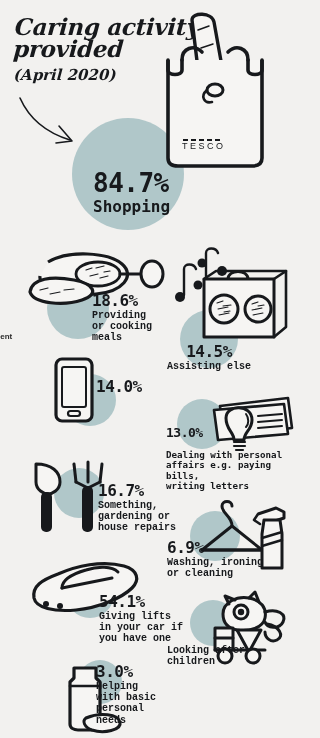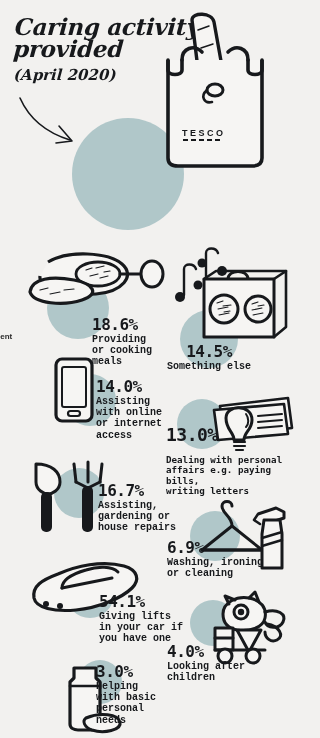--- a/index.html
+++ b/index.html
@@ -61,21 +61,21 @@
     font-family:"DejaVu Sans Mono", monospace;
     font-weight:700;color:#17191c;
     line-height:1.12;white-space:pre-line;
   }
   .hero .pct{font-size:26px;}
   .hero .lbl{font-size:16px;margin-top:2px;}
 
   .s-big .pct{font-size:16px;}
   .s-big .lbl{font-size:10px;margin-top:1px;font-family:Liberation Mono, monospace;}
 
-  .s-med .pct{font-size:18px;}
+  .s-med .pct{font-size:13px;}
   .s-med .lbl{font-size:9.2px;margin-top:11px;}
 
   
   .ill{position:absolute;}
   .ill svg{display:block;overflow:visible;}
   .ink{fill:none;stroke:#17191c;stroke-linecap:round;stroke-linejoin:round;}
   .inkfill{fill:#17191c;}
   .white{fill:#f6f5f3;}
 </style>
 </head>
@@ -123,23 +123,27 @@
 
       <path class="ink" stroke-width="3.6" d="M8 52 L8 62 C8 68, 22 68, 22 62 L22 52"></path>
       <path class="ink" stroke-width="3.6" d="M88 52 L88 62 C88 68, 102 68, 102 62 L102 52"></path>
       <path class="ink" stroke-width="3.6" d="M22 52 C22 40, 34 36, 42 44"></path>
       <path class="ink" stroke-width="3.6" d="M88 52 C88 40, 76 36, 68 44"></path>
 
       <ellipse class="ink" stroke-width="3" cx="55" cy="82" rx="8" ry="6"></ellipse>
       <path class="ink" stroke-width="2.6" d="M47 82 C40 88, 44 96, 52 94"></path>
     </svg>
   </div>
-  <div style="position:absolute;left:182px;top:128px;font-family:'Liberation Sans',sans-serif;font-size:9px;font-weight:700;letter-spacing:2.5px;color:#17191c;">TESCO</div>
+  <div style="position:absolute;left:182px;top:141px;font-family:'Liberation Sans',sans-serif;font-size:9px;font-weight:400;letter-spacing:2.5px;color:#17191c;">TESCO</div>
   <div style="position:absolute;left:183px;top:139px;width:38px;height:2px;background:repeating-linear-gradient(90deg,#17191c 0 5px,transparent 5px 8px);"></div>
 
+  <div class="stat hero" style="left:93px;top:170px;">
+    <div class="pct">84.7%</div>
+    <div class="lbl">Shopping</div>
+  </div>
 
   <div class="ill" style="left:26px;top:248px;">
     <svg width="140" height="62" viewBox="0 0 140 62">
       <path class="white" stroke="#17191c" stroke-width="3.2" stroke-linejoin="round" d="M22 14 C42 2, 82 4, 96 16 C110 28, 96 44, 70 46 C44 48, 12 40, 14 28"></path>
       <ellipse class="white" stroke="#17191c" stroke-width="2.8" cx="72" cy="26" rx="22" ry="12"></ellipse>
       <g stroke="#17191c" stroke-width="1.2" stroke-linecap="round">
         <path d="M60 22 L66 20"></path>
           <path d="M64 28 L72 26"></path>
           <path d="M70 20 L78 18"></path>
         <path d="M74 30 L82 28"></path>
@@ -148,21 +152,21 @@
       <path class="ink" stroke-width="3" d="M94 26 L116 26"></path>
       <ellipse class="white" stroke="#17191c" stroke-width="3" cx="126" cy="26" rx="11" ry="13"></ellipse>
       <path class="white" stroke="#17191c" stroke-width="3.2" stroke-linejoin="round" d="M4 44 C6 30, 26 28, 48 32 C68 36, 74 46, 56 52 C38 58, 8 56, 4 44 Z"></path>
       <g stroke="#17191c" stroke-width="1.2" stroke-linecap="round">
         <path d="M14 42 L22 40"></path>
           <path d="M24 46 L34 44"></path>
           <path d="M38 42 L48 41"></path>
       </g>
     </svg>
   </div>
-  <div class="stat s-big" style="left:92px;top:293px;margin-top:24px;">
+  <div class="stat s-big" style="left:92px;top:293px;">
     <div class="pct">18.6%</div>
     <div class="lbl">Providing
 or cooking
 meals</div>
   </div>
 
   <div class="ill" style="left:170px;top:243px;">
     <svg width="124" height="110" viewBox="0 0 124 110">
 
       <g class="ink" stroke-width="2.4">
@@ -197,36 +201,32 @@
           <path d="M54 69 L60 68"></path>
         <path d="M82 61 L88 59"></path>
           <path d="M82 67 L92 65"></path>
           <path d="M83 72 L93 70"></path>
         <path d="M88 63 L94 62"></path>
       </g>
     </svg>
   </div>
   <div class="stat s-big" style="left:167px;top:344px;text-align:center;">
     <div class="pct">14.5%</div>
-    <div class="lbl">Something else</div>
+    <div class="lbl">Assisting else</div>
   </div>
 
   <div class="ill" style="left:52px;top:356px;">
     <svg width="46" height="70" viewBox="0 0 46 70">
       <rect class="white" stroke="#17191c" stroke-width="3.2" x="4" y="3" width="36" height="62" rx="6"></rect>
       <rect class="ink" stroke-width="2" x="10" y="11" width="24" height="40" rx="2"></rect>
       <rect class="ink" stroke-width="2.2" x="16" y="55" width="12" height="5" rx="2.5"></rect>
     </svg>
   </div>
   <div class="stat s-big" style="left:96px;top:379px;">
     <div class="pct">14.0%</div>
-    <div class="lbl">Assisting
-with online
-or internet
-access</div>
   </div>
 
   <div class="ill" style="left:202px;top:392px;">
     <svg width="94" height="62" viewBox="0 0 94 62">
       <path class="white" stroke="#17191c" stroke-width="2.6" stroke-linejoin="round" d="M18 14 L86 6 L90 36 L22 44 Z"></path>
       <path class="white" stroke="#17191c" stroke-width="2.6" stroke-linejoin="round" d="M12 18 L82 12 L86 42 L16 48 Z"></path>
       <g stroke="#17191c" stroke-width="2" stroke-linecap="round">
         <path d="M56 24 L80 22"></path>
           <path d="M56 30 L80 28"></path>
           <path d="M56 36 L80 34"></path>
@@ -257,21 +257,21 @@
         <path d="M48 6 L50 24"></path>
         <path d="M62 4 L62 24"></path>
         <path d="M76 6 L74 24"></path>
         <path d="M50 24 L62 30 L74 24"></path>
       </g>
       <rect class="inkfill" x="56" y="28" width="11" height="46" rx="5"></rect>
     </svg>
   </div>
   <div class="stat s-big" style="left:98px;top:483px;">
     <div class="pct">16.7%</div>
-    <div class="lbl">Assisting,
+    <div class="lbl">Something,
 gardening or
 house repairs</div>
   </div>
 
   <div class="ill" style="left:198px;top:498px;">
     <svg width="92" height="78" viewBox="0 0 92 78">
 
       <path class="ink" stroke-width="3" d="M34 28 C34 18, 24 16, 24 8 C24 2, 34 2, 34 8"></path>
       <path class="ink" stroke-width="3" stroke-linejoin="round" d="M34 28 L4 52 L64 52 Z"></path>
       <path class="ink" stroke-width="3" d="M4 52 L64 52"></path>
@@ -320,21 +320,20 @@
       <path class="white" stroke="#17191c" stroke-width="3" stroke-linejoin="round" d="M34 36 L58 36 L46 58 Z"></path>
 
       <path class="white" stroke="#17191c" stroke-width="3" stroke-linejoin="round" d="M12 34 L30 34 L30 56 L12 56 Z"></path>
       <path class="ink" stroke-width="3" stroke-linejoin="round" d="M12 44 L30 44"></path>
       <path class="ink" stroke-width="3" d="M12 56 L62 56"></path>
       <circle class="white" stroke="#17191c" stroke-width="3" cx="22" cy="62" r="7"></circle>
       <circle class="white" stroke="#17191c" stroke-width="3" cx="50" cy="62" r="7"></circle>
     </svg>
   </div>
   <div class="stat s-big" style="left:167px;top:644px;">
-    <div class="pct">4.0%</div>
     <div class="lbl">Looking after
 children</div>
   </div>
 
   <div class="ill" style="left:56px;top:664px;">
     <svg width="72" height="72" viewBox="0 0 72 72">
       <path class="white" stroke="#17191c" stroke-width="3.2" stroke-linejoin="round" d="M18 4 L40 4 L40 14 L44 18 L44 60 C44 64, 40 66, 36 66 L22 66 C18 66, 14 64, 14 60 L14 18 L18 14 Z"></path>
       <path class="ink" stroke-width="2.6" d="M14 22 L44 22"></path>
       <path class="white" stroke="#17191c" stroke-width="3" stroke-linejoin="round" d="M30 54 C44 48, 62 50, 64 58 C66 66, 48 70, 36 66 C28 63, 26 57, 30 54 Z"></path>
     </svg>

